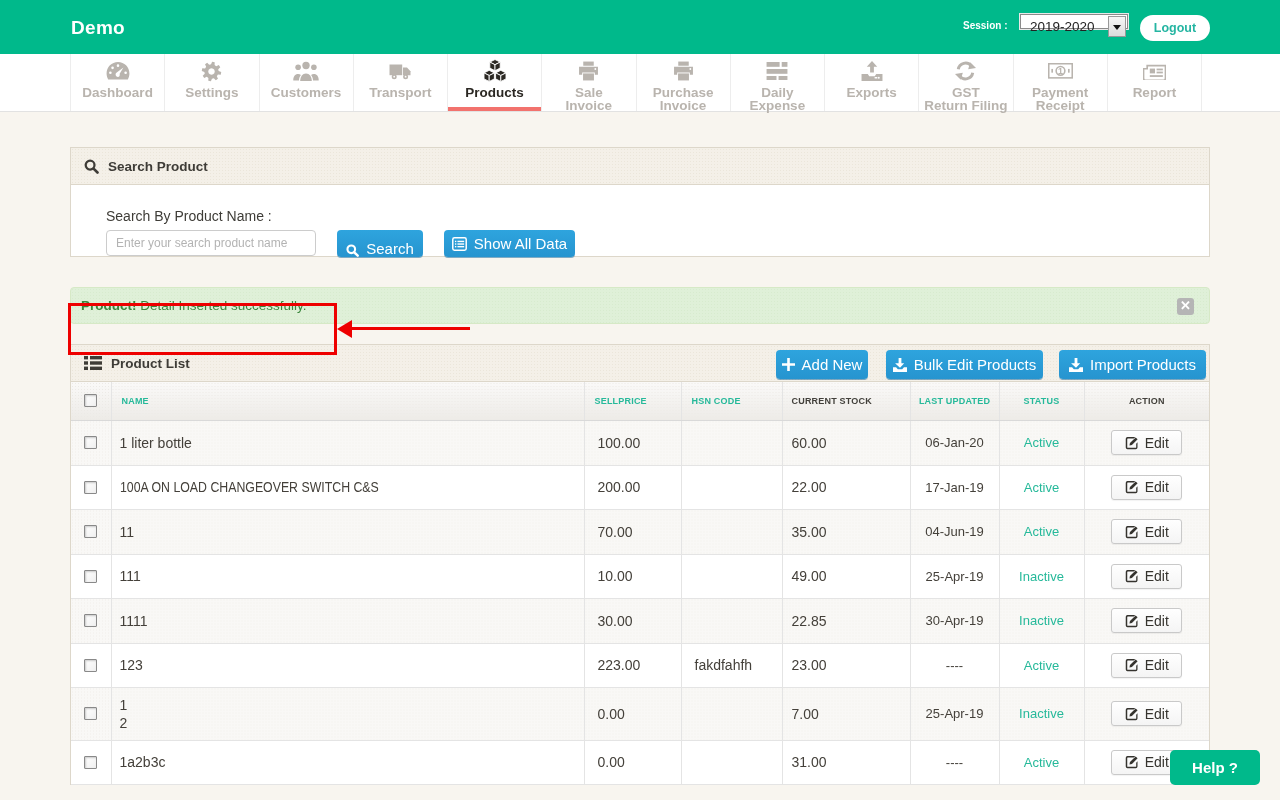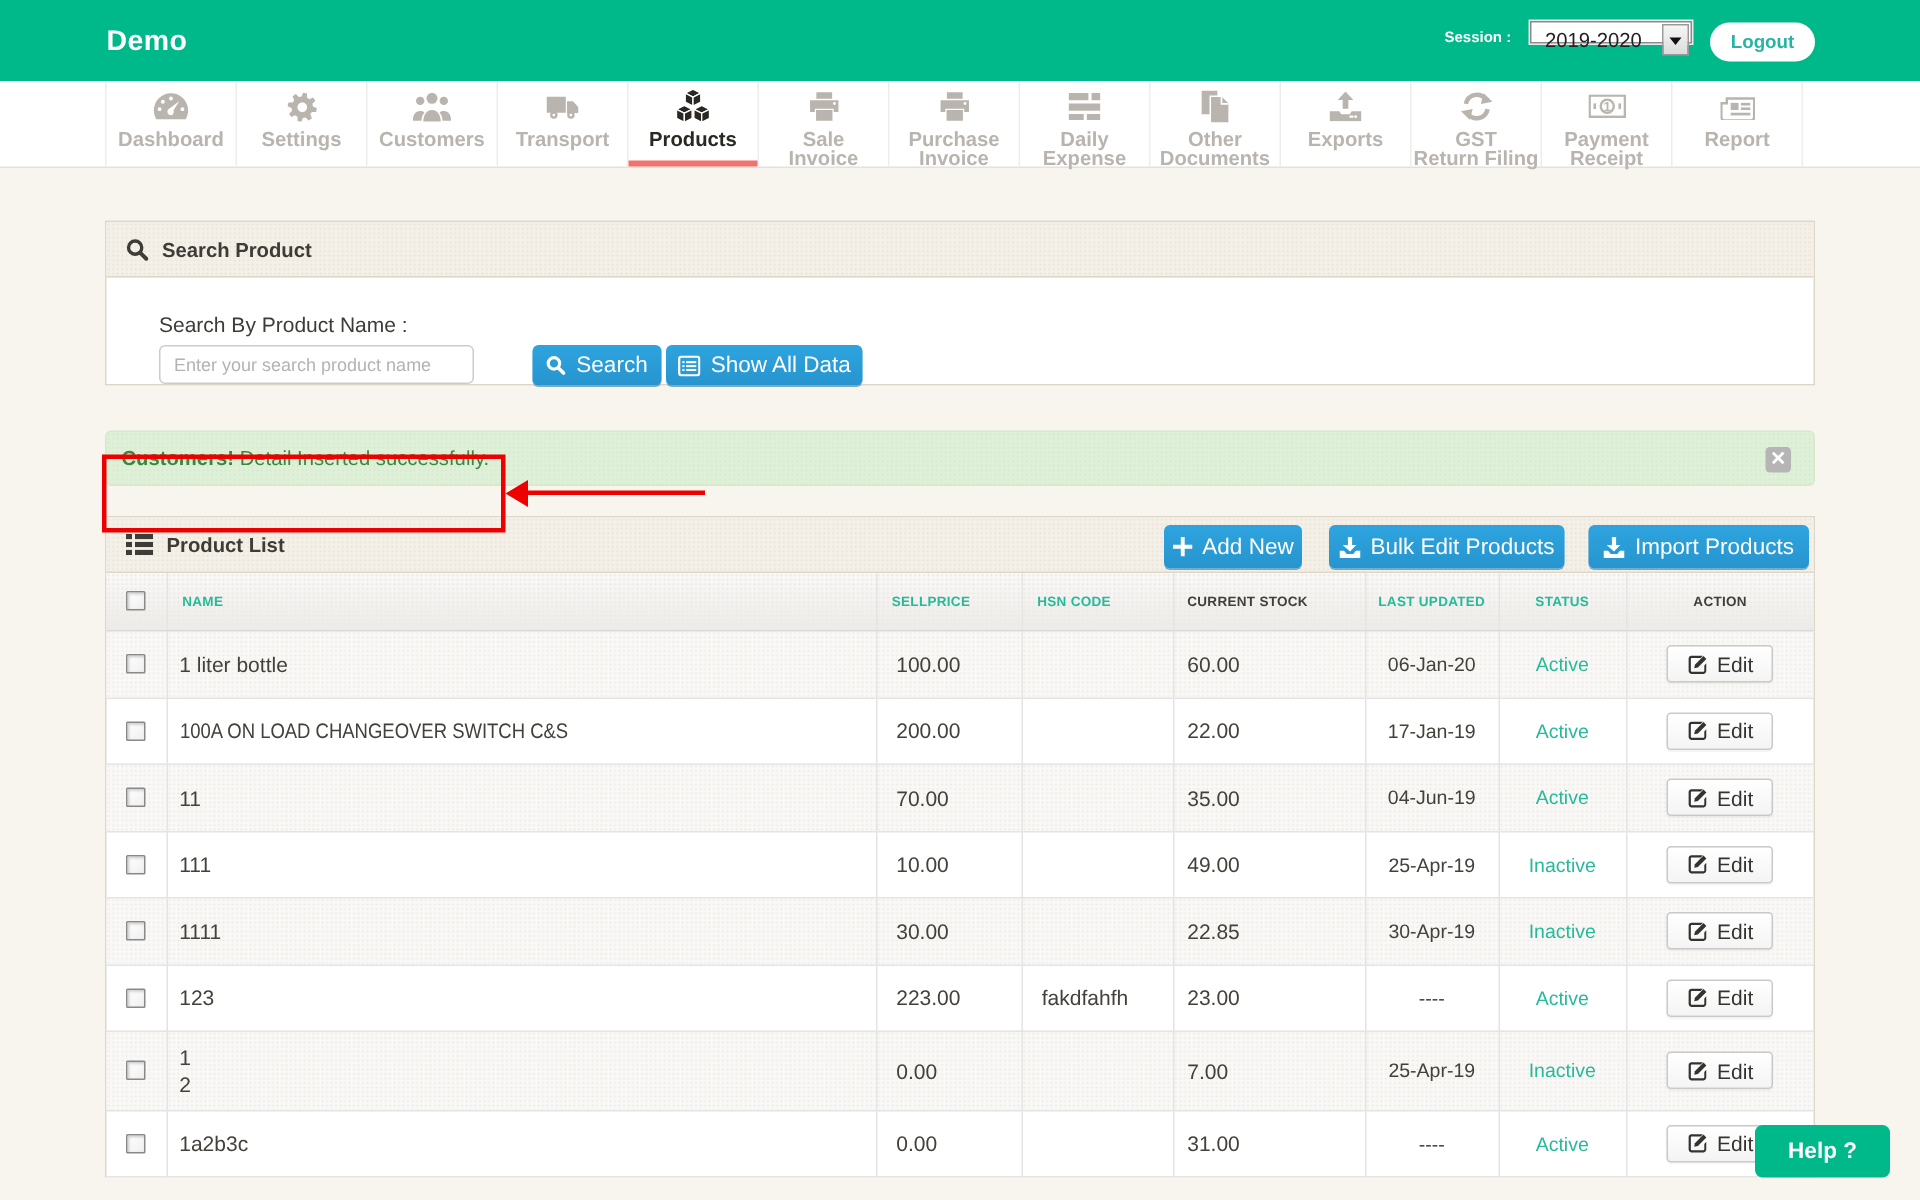--- a/index.html
+++ b/index.html
@@ -183,32 +183,20 @@
               <rect x="0.5" y="6.7" width="20" height="4.6"></rect>
               <rect x="0.5" y="13.4" width="9.5" height="4.6"></rect>
               <rect x="12" y="13.4" width="8.5" height="4.6"></rect>
             </g>
           </svg>
         </div>
         <div class="nlbl">Daily<br>Expense</div>
       </div>
       <div class="nav-item">
         <div class="nico">
-          <svg width="20" height="22" viewBox="0 0 19 21">
-            <g fill="currentColor">
-              <path d="M1,0.5 h10 v3 H6 v12 H1 Z"></path>
-              <path d="M7,4.5 h7 l4,4 V20.5 H7 Z"></path>
-            </g>
-            <path d="M13.6,4.5 v4.4 h4.4" fill="none" stroke="#fff" stroke-width="1.1"></path>
-          </svg>
-        </div>
-        <div class="nlbl">Other<br>Documents</div>
-      </div>
-      <div class="nav-item">
-        <div class="nico">
           <svg width="22" height="19.9" viewBox="0 0 21 19">
             <g fill="currentColor">
               <path d="M10.5,0 l5,5.4 h-3.2 v5.6 H8.7 V5.4 H5.5 Z"></path>
               <path d="M0.5,12.5 h6 l1.3,2 h5.4 l1.3,-2 h6 V19 H0.5 Z"></path>
             </g>
             <circle cx="17" cy="16" r="0.9" fill="#fff"></circle>
             <rect x="13" y="15.3" width="2.6" height="1.4" fill="#fff"></rect>
           </svg>
         </div>
         <div class="nlbl">Exports</div>
@@ -259,40 +247,40 @@
   <div class="panel search-panel">
     <div class="panel-head">
       <div class="panel-title"><svg width="15" height="15" viewBox="0 0 16 16">
             <circle cx="6.5" cy="6.5" r="4.7" fill="none" stroke="#3e3c37" stroke-width="2.4"></circle>
             <line x1="10.2" y1="10.2" x2="14.4" y2="14.4" stroke="#3e3c37" stroke-width="2.8" stroke-linecap="round"></line>
           </svg>Search Product</div>
     </div>
     <div class="search-body">
       <div class="lbl">Search By Product Name :</div>
       <div class="inp">Enter your search product name</div>
-      <div class="btn-blue" style="left:284px; top:45px; width:86px; height:27px;"><svg width="13" height="13" viewBox="0 0 16 16">
+      <div class="btn-blue" style="left:266px; top:45px; width:86px; height:27px;align-items:flex-end;"><svg width="13" height="13" viewBox="0 0 16 16">
             <circle cx="6.5" cy="6.5" r="4.7" fill="none" stroke="#fff" stroke-width="2.6"></circle>
             <line x1="10.2" y1="10.2" x2="14.4" y2="14.4" stroke="#fff" stroke-width="3" stroke-linecap="round"></line>
           </svg>Search</div>
       <div class="btn-blue" style="left:373px; top:45px; width:131px; height:27px;"><svg width="15" height="14" viewBox="0 0 16 15">
             <rect x="0.8" y="0.8" width="14.4" height="13.4" rx="1.8" fill="none" stroke="#fff" stroke-width="1.6"></rect>
             <g fill="#fff">
               <rect x="3.1" y="4" width="1.5" height="1.5"></rect>
               <rect x="5.8" y="4" width="7.2" height="1.5"></rect>
               <rect x="3.1" y="6.8" width="1.5" height="1.5"></rect>
               <rect x="5.8" y="6.8" width="7.2" height="1.5"></rect>
               <rect x="3.1" y="9.6" width="1.5" height="1.5"></rect>
               <rect x="5.8" y="9.6" width="7.2" height="1.5"></rect>
             </g>
           </svg>Show All Data</div>
     </div>
   </div>
 
   <div class="alert">
-    <div class="msg"><b>Customers!</b> Detail Inserted successfully.</div>
+    <div class="msg"><b>Product!</b> Detail Inserted successfully.</div>
     <div class="closex">✕</div>
   </div>
 
   <div class="panel product-panel">
     <div class="panel-head">
       <div class="panel-title"><svg width="18" height="14" viewBox="0 0 18 14">
             <g fill="#3e3c37">
               <rect x="0" y="0" width="4" height="3.4"></rect>
               <rect x="6" y="0" width="12" height="3.4"></rect>
               <rect x="0" y="5.3" width="4" height="3.4"></rect>

